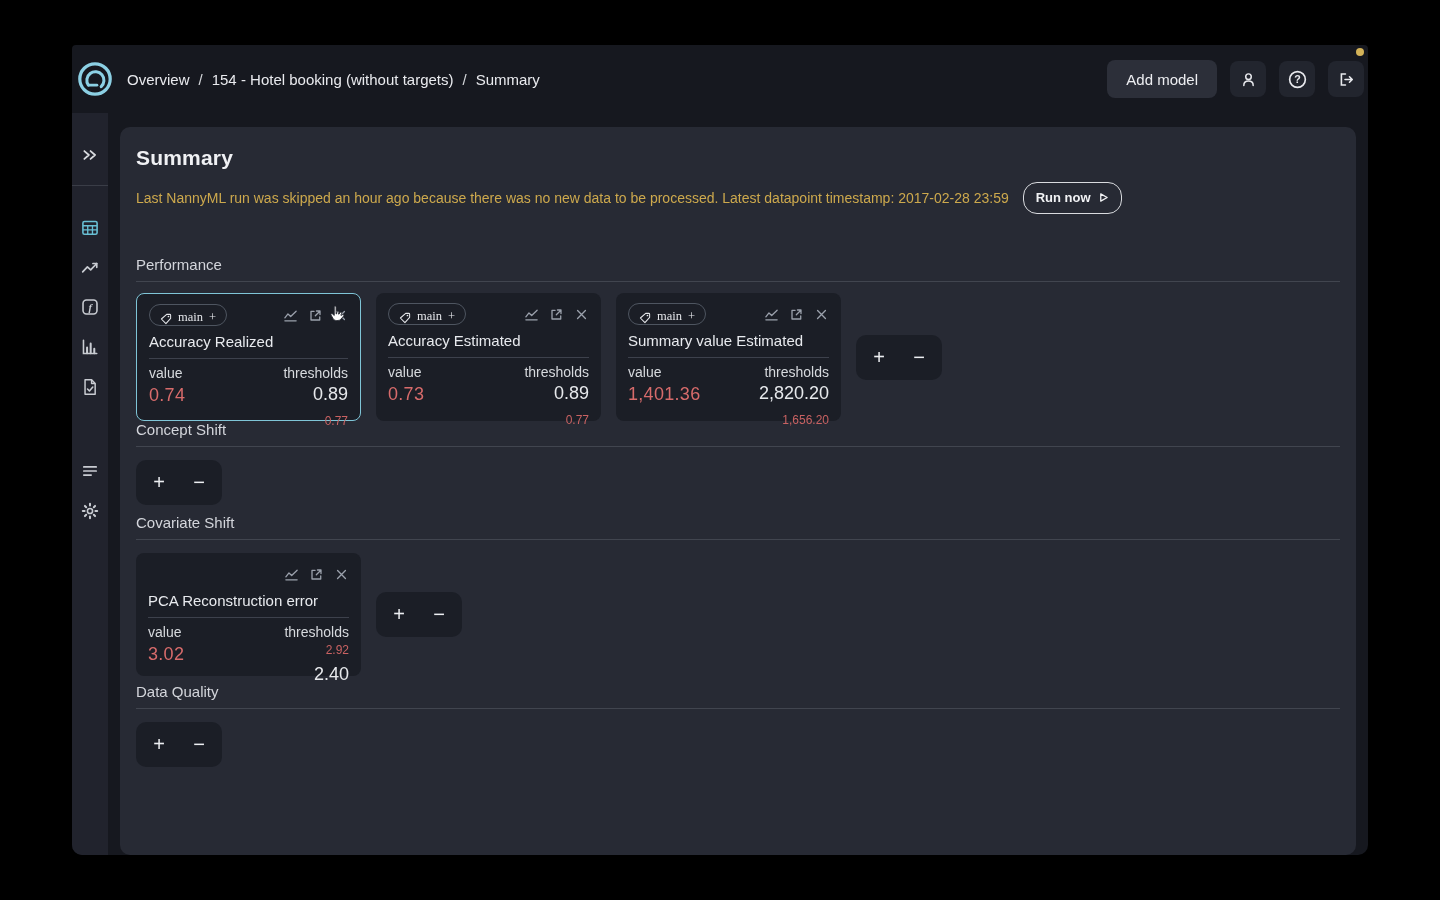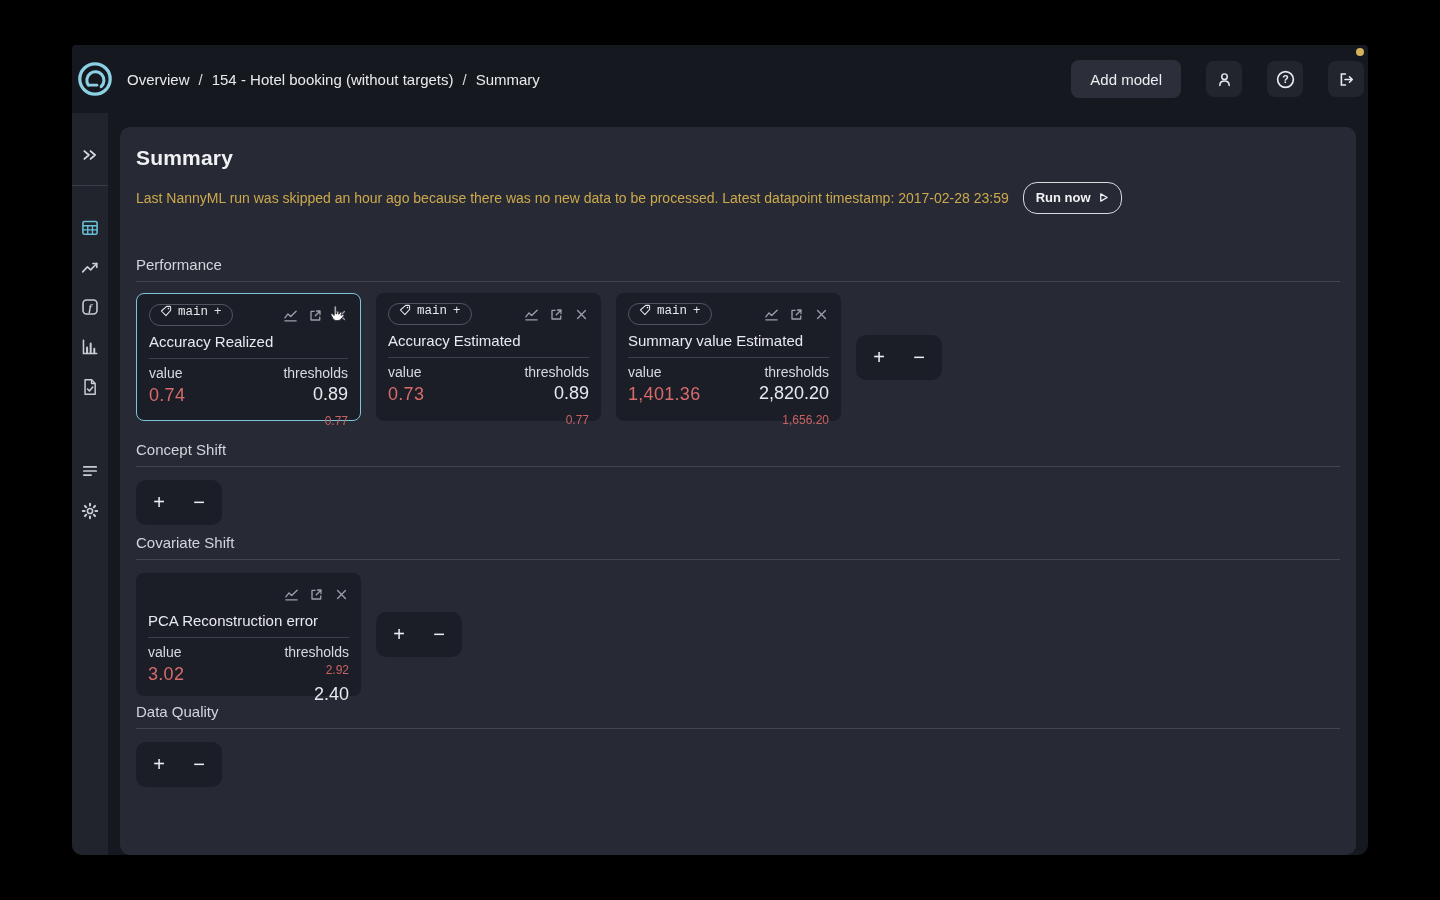--- a/index.html
+++ b/index.html
@@ -19,21 +19,21 @@
     border-radius:50%; background:#d3b258;
   }
   
   .header {
     position:absolute; top:0; left:0; right:0; height:68px;
     display:flex; align-items:center; padding:0 4px;
   }
   .logo { width:38px; height:38px; margin-right:13px; flex:0 0 auto; }
   .breadcrumb { display:flex; gap:9px; font-size:15px; color:#e9eaee; align-items:center; }
   .crumb-sep { color:#d6d8dc; }
-  .header-right { margin-left:auto; display:flex; gap:25px; align-items:center; }
+  .header-right { margin-left:auto; display:flex; gap:13px; align-items:center; }
   .btn-add {
     height:38px; padding:0 19px; background:#2c2f39; border:none; border-radius:8px;
     color:#edeef1; font-size:15px; font-family:inherit; display:flex; align-items:center;
   }
   .icon-btn {
     width:36px; height:36px; background:#22252e; border:none; border-radius:8px;
     display:flex; align-items:center; justify-content:center; padding:0;
   }
   
   .sidebar {
@@ -52,36 +52,36 @@
   .banner-text { font-size:14px; color:#cda94d; }
   .run-btn {
     height:25px; padding:15px 12px; border:1.5px solid #d9dbdf; border-radius:14px;
     background:transparent; color:#f1f2f4; font-size:13px; font-weight:700; font-family:inherit;
     display:inline-flex; align-items:center; gap:7px;
   }
   .section-h {
     font-size:15px; color:#d3d5db; height:26px; line-height:18px;
     border-bottom:1px solid #41454f;
   }
-  .mt-perf { margin-top:46px; } .mt-concept { margin-top:20px; }
+  .mt-perf { margin-top:46px; } .mt-concept { margin-top:0; }
   .mt-cov { margin-top:9px; } .mt-dq { margin-top:7px; }
   .cards-row { display:flex; gap:15px; align-items:center; }
   .row-perf { margin-top:11px; height:128px; }
   .row-cov  { margin-top:13px; height:123px; }
   .card {
     width:225px; height:128px; background:#1b1e26; border-radius:8px;
     padding:9px 12px 10px; flex:0 0 auto;
   }
   .card.selected { border:1px solid #7fc5d7; }
   .card.short { height:123px; }
   .card-top { display:flex; align-items:center; height:24px; }
   .pill {
-    display:inline-flex; align-items:flex-start; gap:6px; height:22px; padding:0 10px;
+    display:inline-flex; align-items:flex-end; gap:6px; height:22px; padding:0 10px;
     border:1px solid #4e5560; border-radius:12px; background:transparent;
-    font-size:12.5px; color:#e5e7eb; font-family:Liberation Mono, monospace;
+    font-size:12.5px; color:#e5e7eb; font-family:Liberation Serif, serif;
   }
   .card-icons { margin-left:auto; display:flex; gap:10px; align-items:center; }
   .c-icon { width:15px; height:15px; background:none; border:none; padding:0; display:flex; }
   .card-title { margin-top:6px; height:20px; font-size:15px; color:#e8eaee; white-space:nowrap; }
   .card-div { border-top:1px solid #3d414c; margin-top:5px; }
   .card-body { margin-top:6px; display:flex; justify-content:space-between; }
   .vl { font-size:14px; color:#d7dade; }
   .big-val { margin-top:4px; font-size:18px; color:#d76b6b; letter-spacing:.3px; }
   .th-col { text-align:right; }
   .t-white { font-size:18px; color:#e7e9ec; margin-top:3px; }

